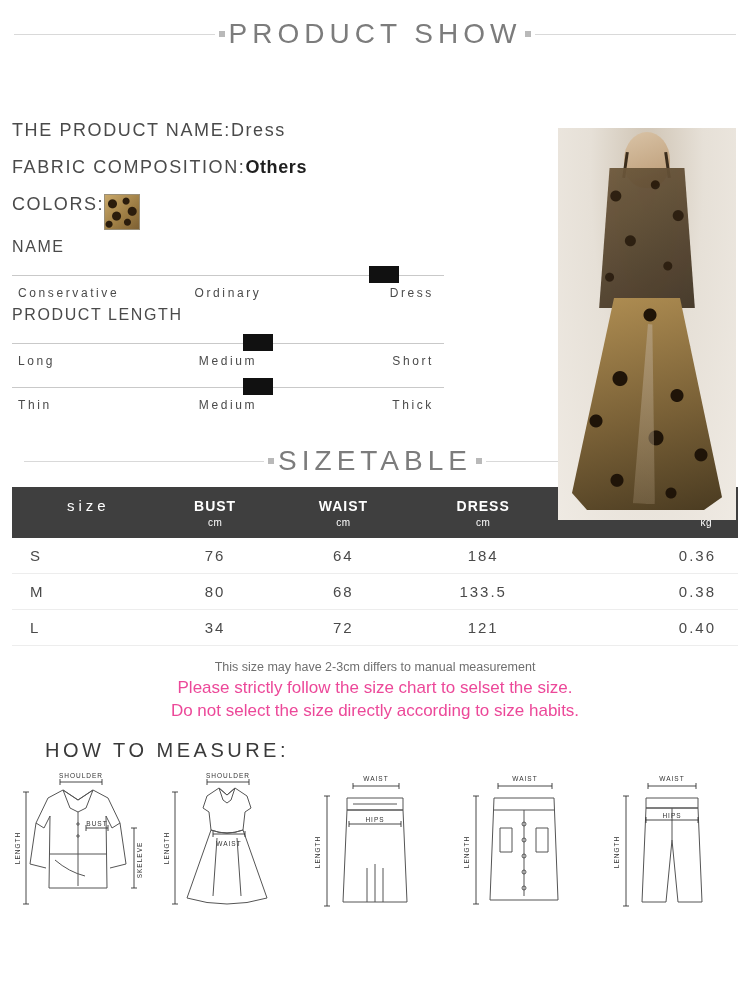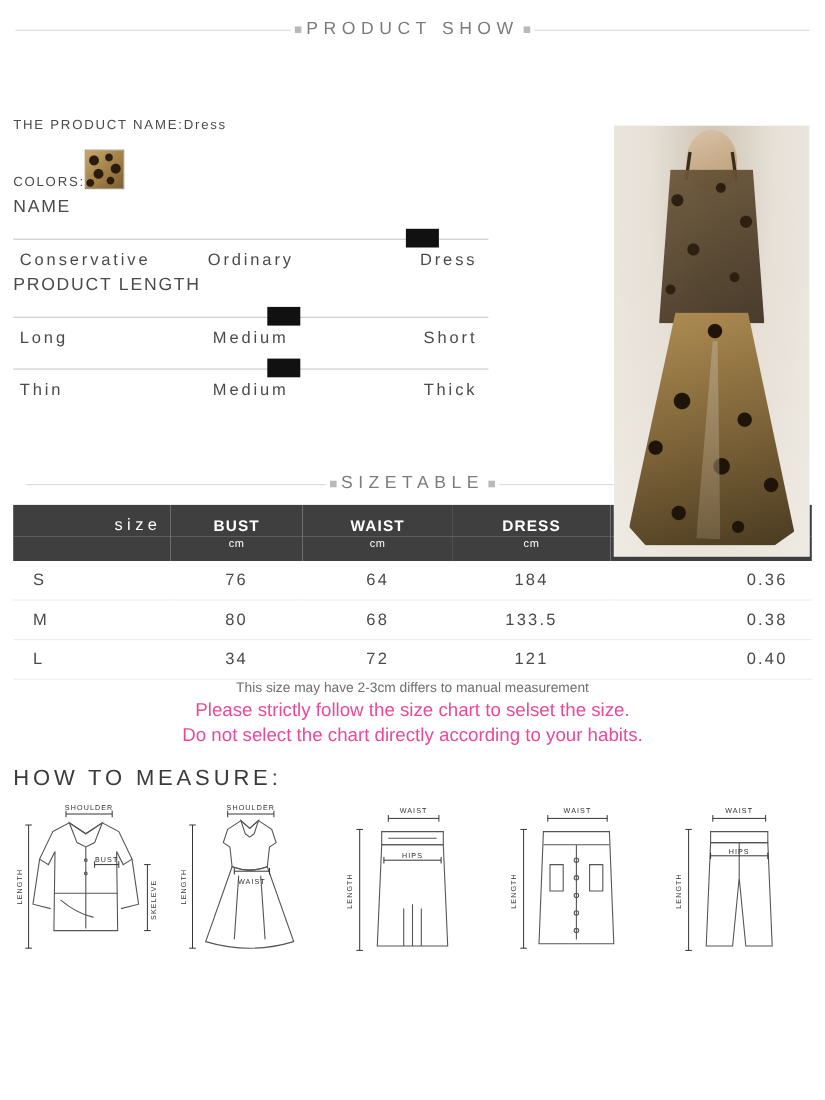--- a/index.html
+++ b/index.html
@@ -13,49 +13,49 @@
   }
   .page { position: relative; width: 750px; height: 1000px; }
 
   
   .section-head {
     display: flex;
     align-items: center;
     justify-content: center;
     gap: 4px;
     letter-spacing: 5px;
-    font-size: 16px;
+    font-size: 28px;
     color: #7c7c7c;
     font-weight: 400;
   }
   .rule { flex: 1; height: 1px; background: #d9d9d9; }
   .sq { width: 6px; height: 6px; background: #b9b9b9; flex: none; }
 
   #product-show-head { padding: 18px 14px 0 14px; }
   #sizetable-head { padding: 0 24px; }
 
   
   .top-wrap { position: relative; width: 750px; height: 395px; }
   .info {
     position: absolute;
     left: 12px; top: 70px;
     width: 440px;
   }
   .info-line {
-    font-size: 12px;
+    font-size: 18px;
     letter-spacing: 1.6px;
     color: #4a4a4a;
     margin-bottom: 16px;
     white-space: nowrap;
   }
   .info-line b { font-weight: 700; color: #1f1f1f; letter-spacing: .6px; }
 
   .colors-row {
     display: flex;
-    align-items: flex-end;
+    align-items: flex-start;
     margin-bottom: 8px;
   }
   .swatch {
     width: 36px; height: 36px;
     border: 1px solid #9a8f78;
     background:
       radial-gradient(circle at 22% 26%, #2a1c0c 0 4px, transparent 5px),
       radial-gradient(circle at 62% 18%, #2a1c0c 0 3px, transparent 4px),
       radial-gradient(circle at 80% 48%, #2a1c0c 0 4px, transparent 5px),
       radial-gradient(circle at 34% 62%, #2a1c0c 0 4px, transparent 5px),
@@ -79,21 +79,21 @@
   }
   .marker {
     position: absolute;
     top: 4px;
     width: 30px; height: 17px;
     background: #111;
     transform: translateX(-50%);
   }
   .attr-labels {
     display: flex;
-    font-size: 15px;
+    font-size: 12px;
     letter-spacing: 2.6px;
     color: #4a4a4a;
     margin-top: 2px;
   }
   .attr-labels span:nth-child(1) { width: 33%; text-align: left; padding-left: 6px;}
   .attr-labels span:nth-child(2) { width: 34%; text-align: center; }
   .attr-labels span:nth-child(3) { width: 33%; text-align: right; padding-right: 10px;}
 
   
   .photo {
@@ -163,21 +163,21 @@
   .table-wrap { padding: 0 12px; margin-top: 10px; }
   table { width: 100%; border-collapse: collapse; }
   thead tr.head-row { background: #3f3f3f; color: #ffffff; }
   thead th {
     font-size: 14px;
     font-weight: 700;
     letter-spacing: 1px;
     padding: 10px 8px 2px 8px;
     text-align: center;
   }
-  thead th.size-col { text-align: right; padding-left: 18px; letter-spacing: 4px; font-weight:400; font-size:15px;}
+  thead th.size-col { text-align: center; padding-left: 18px; letter-spacing: 4px; font-weight:400; font-size:15px;}
   thead td.unit {
     color: #ffffff;
     font-size: 10px;
     text-align: center;
     padding-bottom: 10px;
     background: #3f3f3f;
     letter-spacing: .5px;
   }
   tbody td {
     font-size: 15px;
@@ -185,30 +185,31 @@
     text-align: center;
     padding: 9px 8px;
     letter-spacing: 2px;
     border-bottom: 1px solid #ededed;
   }
   tbody td.size-col { text-align: left; padding-left: 18px; }
   tbody td.w-col { text-align: right; padding-right: 22px; }
   thead th.w-col { text-align: right; padding-right: 18px; }
   thead td.w-unit { text-align: right; padding-right: 26px; }
 
-  .notes { text-align: center; }
+  .notes { text-align: center; margin-top: 14px; }
   .note1 { font-size: 12.5px; color: #6f6f6f; margin-bottom: 3px; }
   .note2 { font-size: 17px; color: #ec4899; line-height: 1.35; }
 
   
   .htm-title {
     font-size: 20px;
     letter-spacing: 3.5px;
     color: #3a3a3a;
     padding: 16px 0 6px 12px;
+    margin-left: 33px;
   }
   .figures {
     display: flex;
     justify-content: space-between;
     padding: 0 8px;
     gap: 4px;
   }
   .fig { width: 140px; height: 165px; position: relative; }
   .fig svg { display: block; }
 </style>
@@ -226,20 +227,23 @@
   </div>
 
   <div class="top-wrap">
 
     <div class="info">
 
       <div class="info-line">
         <span>THE PRODUCT NAME:</span><span>Dress</span>
       </div>
 
+      <div class="info-line">
+        <span>FABRIC COMPOSITION:</span><b>Others</b>
+      </div>
 
       <div class="colors-row">
         <span class="info-line" style="margin:0">COLORS:</span>
         <span class="swatch"></span>
       </div>
 
       <div class="attr">
         <div class="attr-title">NAME</div>
         <div class="attr-bar">
           <div class="line"></div>
@@ -337,21 +341,21 @@
           <td>72</td>
           <td>121</td>
           <td class="w-col">0.40</td>
         </tr>
       </tbody>
     </table>
 
     <div class="notes">
       <div class="note1">This size may have 2-3cm differs to manual measurement</div>
       <div class="note2">Please strictly follow the size chart to selset the size.</div>
-      <div class="note2">Do not select the chart directly according to your habits.</div>
+      <div class="note2">Do not select the size directly according to size habits.</div>
     </div>
   </div>
 
   <div class="htm-title">HOW TO MEASURE:</div>
 
   <div class="figures">
 
     <div class="fig">
       <svg width="140" height="165" viewBox="0 0 140 165">
         <g fill="none" stroke="#555" stroke-width="1">

